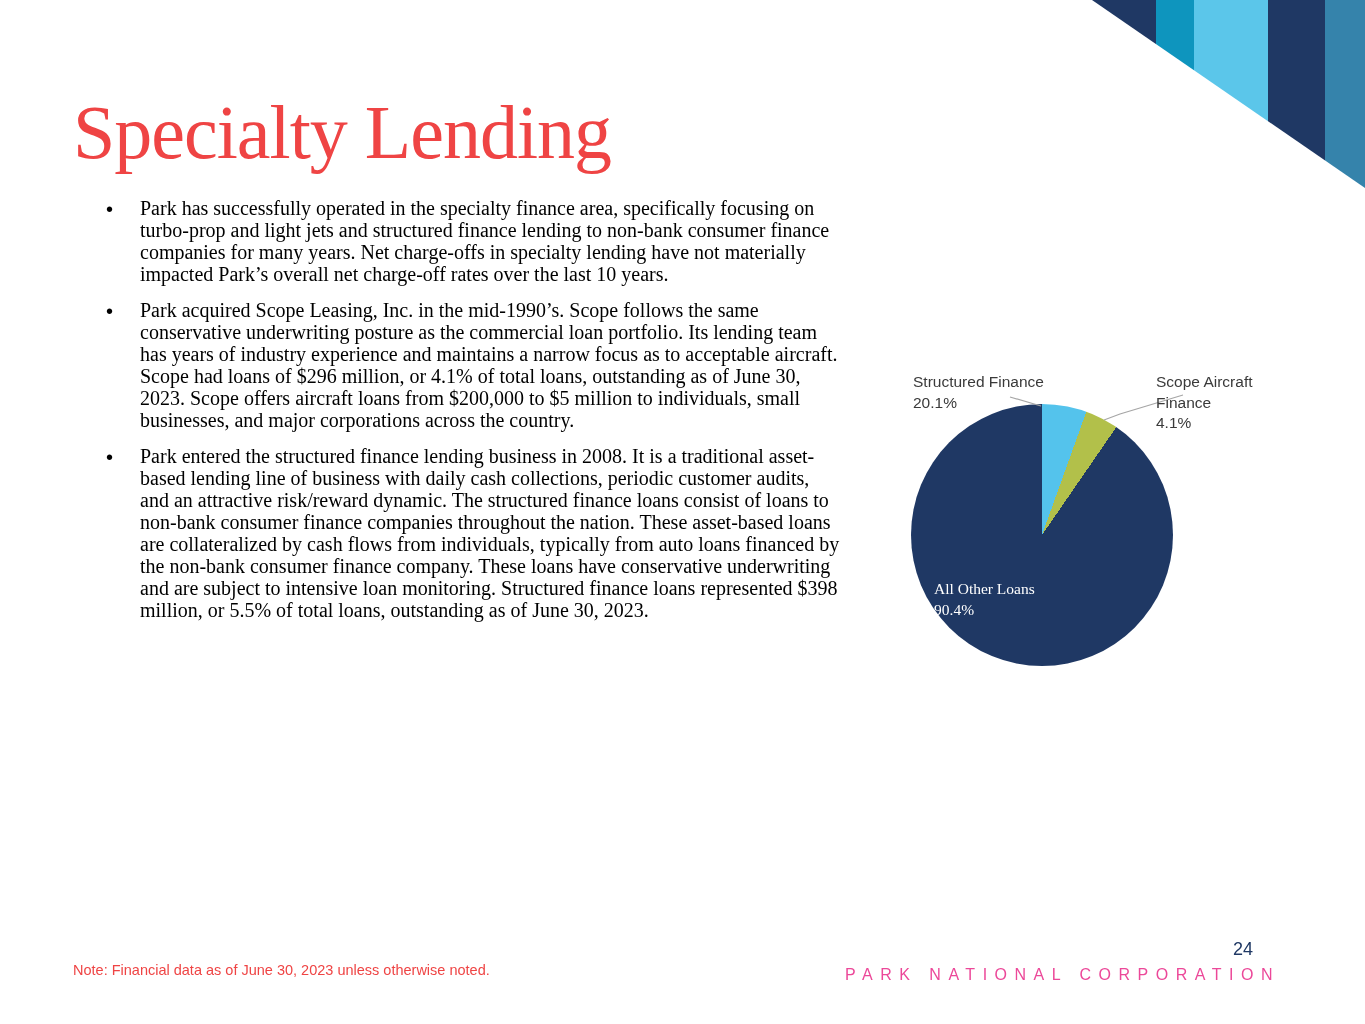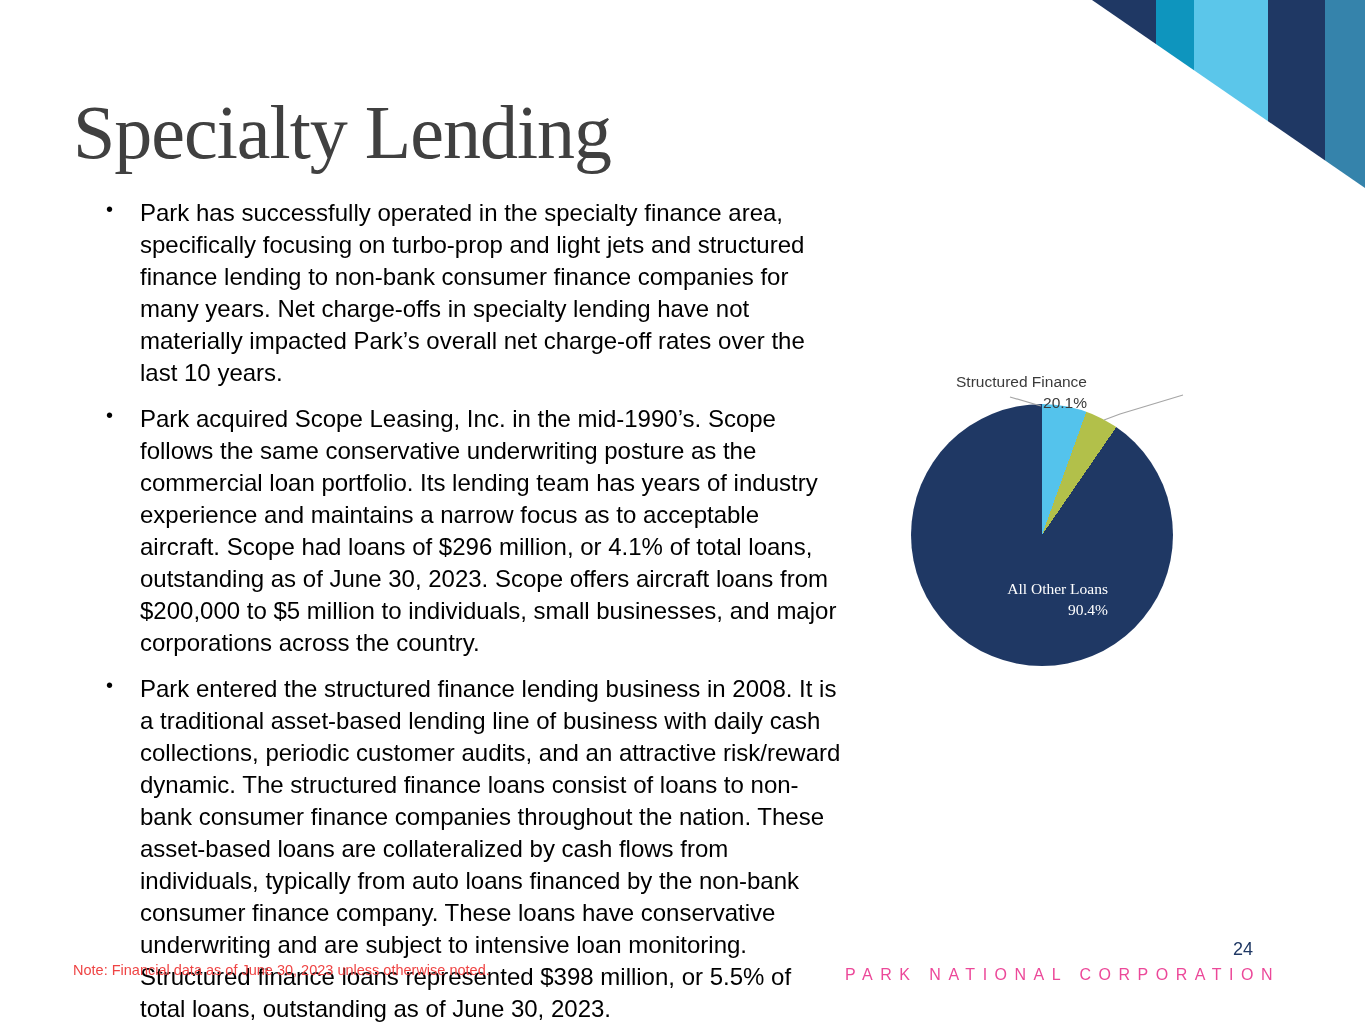--- a/index.html
+++ b/index.html
@@ -12,38 +12,38 @@
   .corner {
     position:absolute; left:1092px; top:0; width:273px; height:188px;
     clip-path:polygon(0 0, 100% 0, 100% 100%);
     background:#1F3864;
   }
 
   
   .title {
     position:absolute; left:73px; top:40px; width:900px;
     font-family:"Liberation Serif", serif; font-weight:400;
-    font-size:76px; line-height:1.1; color:#404040; letter-spacing:-1px;
+    font-size:76px; line-height:1.1; color:#ef4444; letter-spacing:-1px;
   }
 
   
   .bullets { position:absolute; left:106px; top:197px; width:746px; }
   .bullet { display:flex; margin-bottom:14px; color:#000000; }
   .bullet .marker { flex:none; width:34px; font-size:20px; line-height:24.2px; }
   .bullet .marker::before { content:"\2022"; }
-  .bullet .text { width:702px; font-size:24px; line-height:32px; }
+  .bullet .text { width:702px; font-size:20px; line-height:22px;font-family:Liberation Serif, serif; }
 
   
   .pie {
     position:absolute; left:911px; top:404px; width:262px; height:262px;
     border-radius:50%; background:#1F3864;
   }
   .leader-svg { position:absolute; left:0; top:0; width:1365px; height:1024px; pointer-events:none; }
 
-  .callout { position:absolute; text-align:right; font-size:15.5px; line-height:20.5px; color:#3A3A3A; }
+  .callout { position:absolute; text-align:left; font-size:15.5px; line-height:20.5px; color:#3A3A3A; }
   .callout-structured { left:913px;  top:372px; width:174px; }
   .callout-scope      { left:1156px; top:372px; width:180px; }
   .callout-allother   { left:934px;  top:579px; width:174px; color:#FFFFFF;font-family:Liberation Serif, serif; }
 
   
   .note     { position:absolute; left:73px;  top:962px; font-size:14.5px; color:#ef4444; }
   .pagenum  { position:absolute; left:1233px; top:939px; font-size:18px; color:#1F3864; }
   .brand    { position:absolute; left:845px; top:966px; font-size:16px; letter-spacing:7.5px; color:#ec4899; white-space:nowrap; }
 </style>
 </head>
@@ -75,20 +75,25 @@
   <svg class="leader-svg" viewBox="0 0 1365 1024">
     <polyline points="1010,397 1041,406" fill="none" stroke="#A6A6A6" stroke-width="1.2"></polyline>
     <polyline points="1183,395 1120,414 1104,420" fill="none" stroke="#A6A6A6" stroke-width="1.2"></polyline>
   </svg>
 
   <div class="callout callout-structured">
     <div>Structured Finance</div>
     <div>20.1%</div>
   </div>
 
+  <div class="callout callout-scope">
+    <div>Scope Aircraft</div>
+    <div>Finance</div>
+    <div>4.1%</div>
+  </div>
 
   <div class="callout callout-allother">
     <div>All Other Loans</div>
     <div>90.4%</div>
   </div>
 
   <div class="note">Note: Financial data as of June 30, 2023 unless otherwise noted.</div>
   <div class="pagenum">24</div>
   <div class="brand">PARK NATIONAL CORPORATION</div>
 

